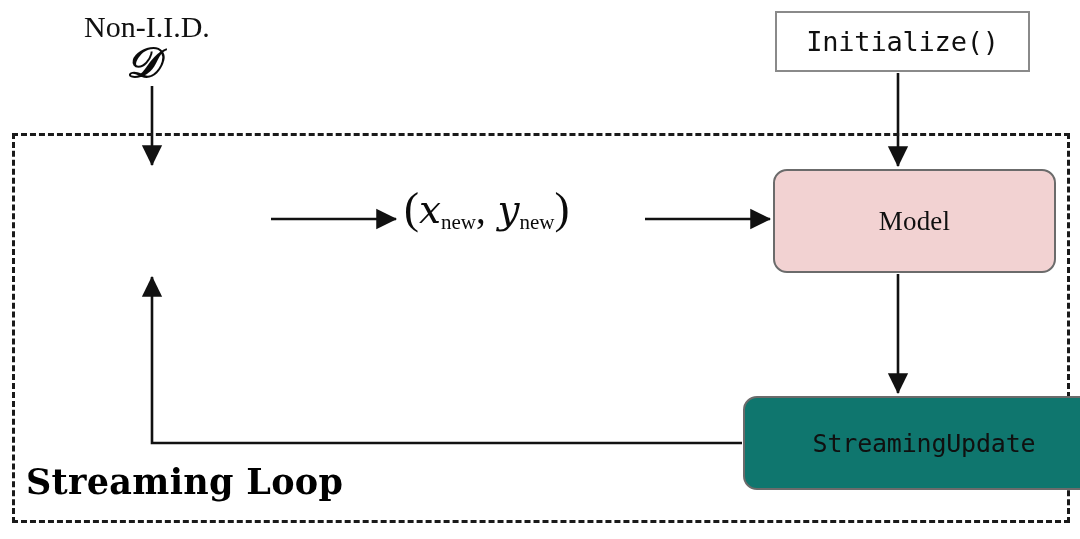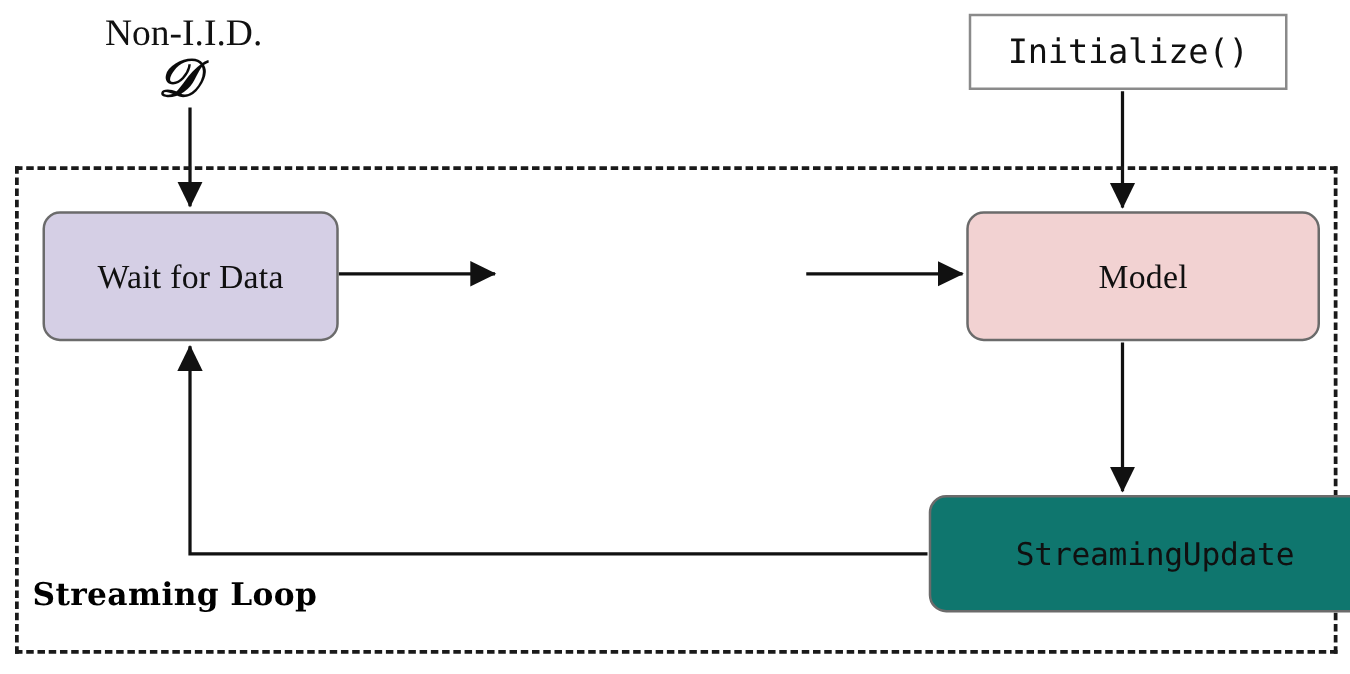--- a/index.html
+++ b/index.html
@@ -90,21 +90,21 @@
     border: 3px dashed #1a1a1a;
     background: transparent;
   }
 
   #streaming-loop-title {
     position: absolute;
     left: 26px;
     top: 461px;
     font-family: "DejaVu Serif", "Liberation Serif", serif;
     font-weight: bold;
-    font-size: 25px;
+    font-size: 35px;
     color: #000000;
     letter-spacing: .3px;
     white-space: nowrap;
   }
 
   
   #noniid-label {
     position: absolute;
     left: 84px; top: 10px;
     font-family: "Liberation Serif", "DejaVu Serif", serif;
@@ -194,24 +194,24 @@
   <div id="streaming-loop-title">Streaming Loop</div>
 
   <div id="noniid-label">Non-I.I.D.</div>
 
   <div id="dataset-symbol">𝒟</div>
 
   <div class="node rect" id="node-init">
     <span class="mono-label">Initialize()</span>
   </div>
 
-  <div class="node rounded" id="node-wait">
-    <span class="serif-label">Wait for Data</span>
-  </div>
-
+
+  <div id="sample-pair">
+    <span class="paren">(</span><span class="var">x</span><span class="sub">new</span><span class="comma">,</span> <span class="var">y</span><span class="sub">new</span><span class="paren">)</span>
+  </div>
 
   <div class="node rounded" id="node-model">
     <span class="serif-label">Model</span>
   </div>
 
   <div class="node rounded" id="node-update">
     <span class="mono-label">StreamingUpdate</span>
   </div>
 
 </div>

